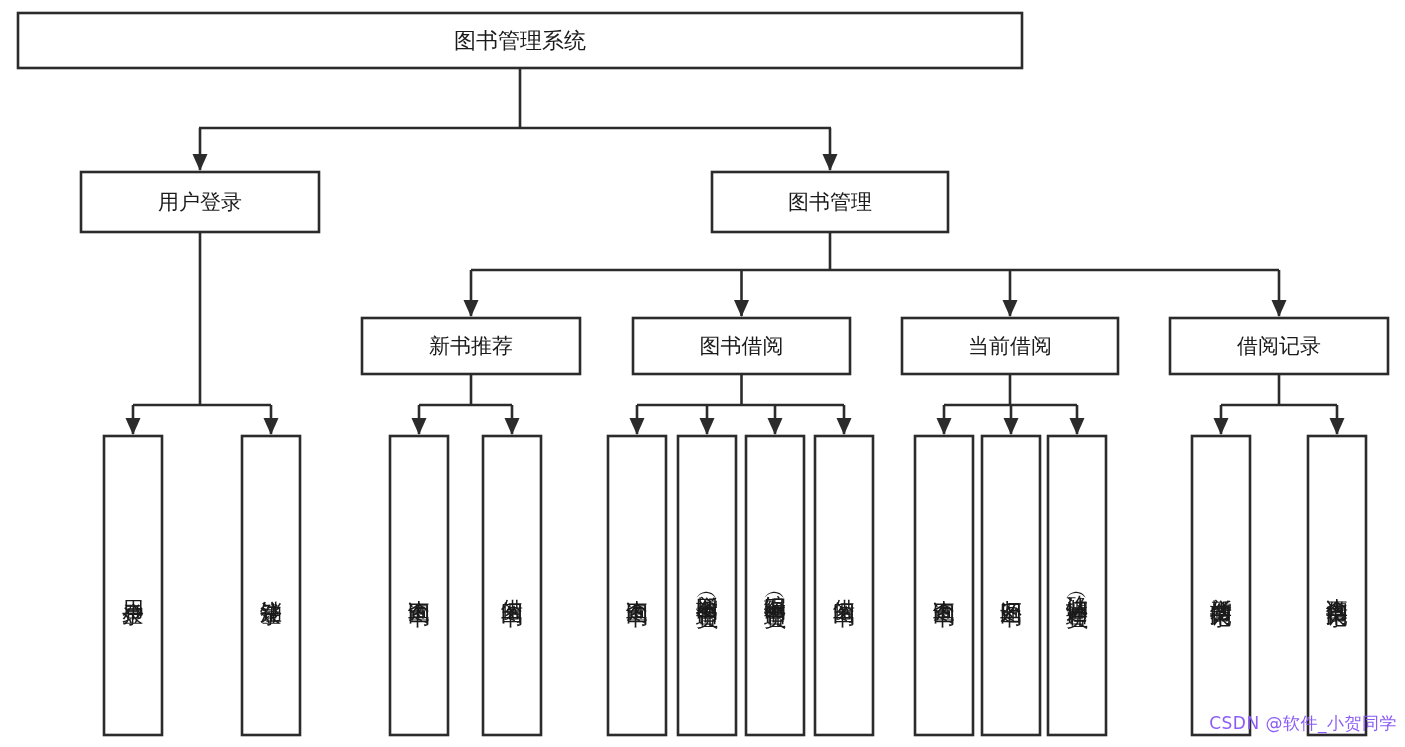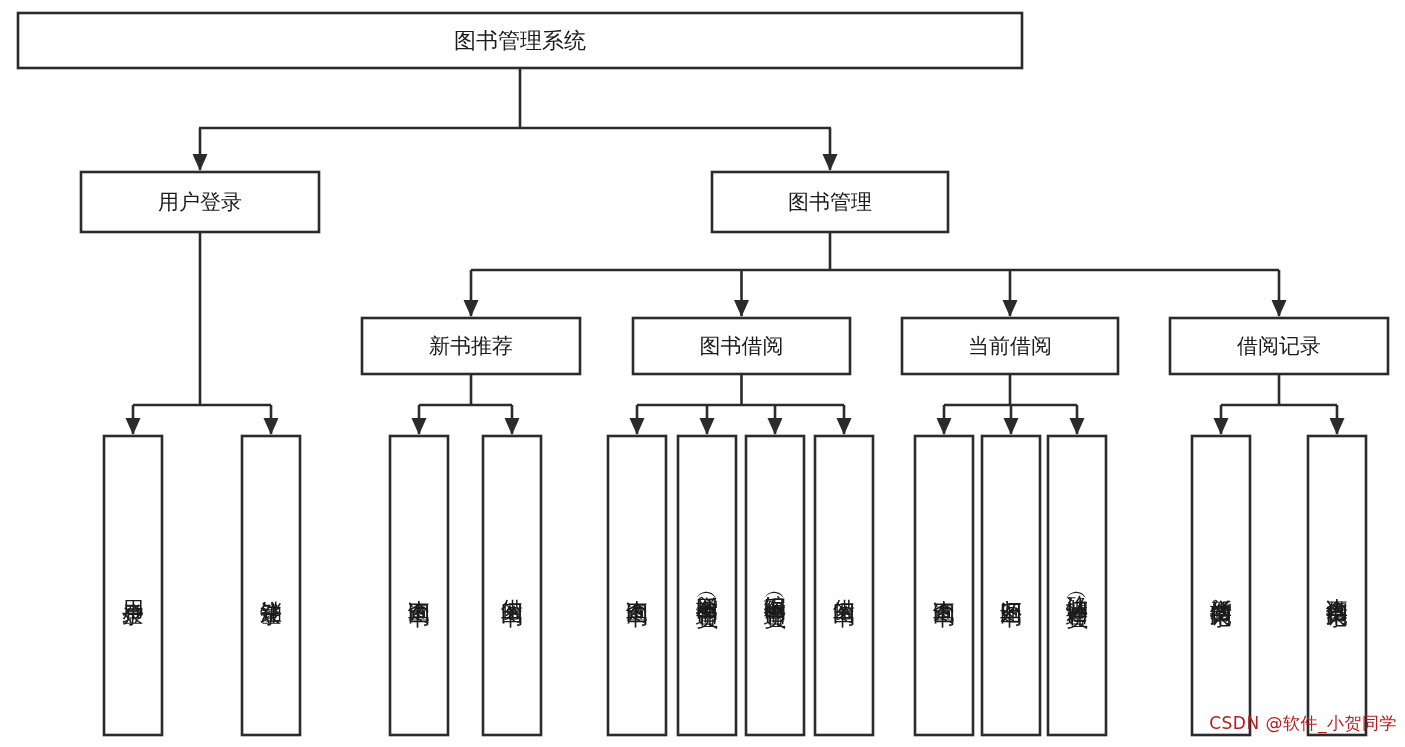--- a/index.html
+++ b/index.html
@@ -74,21 +74,21 @@
     letter-spacing: 2px;
     color: #1a1a1a;
     white-space: nowrap;
   }
   .watermark {
     position: absolute;
     right: 8px;
     bottom: 6px;
     font-family: "DejaVu Sans", "Liberation Sans", sans-serif;
     font-size: 17px;
-    color: #b91c1c;
+    color: #8b5cf6;
     letter-spacing: 0.5px;
     user-select: none;
   }
 </style>
 </head>
 <body>
 
 <div id="diagram-root">
 
   <svg id="tree-svg" viewBox="0 0 1405 747">

